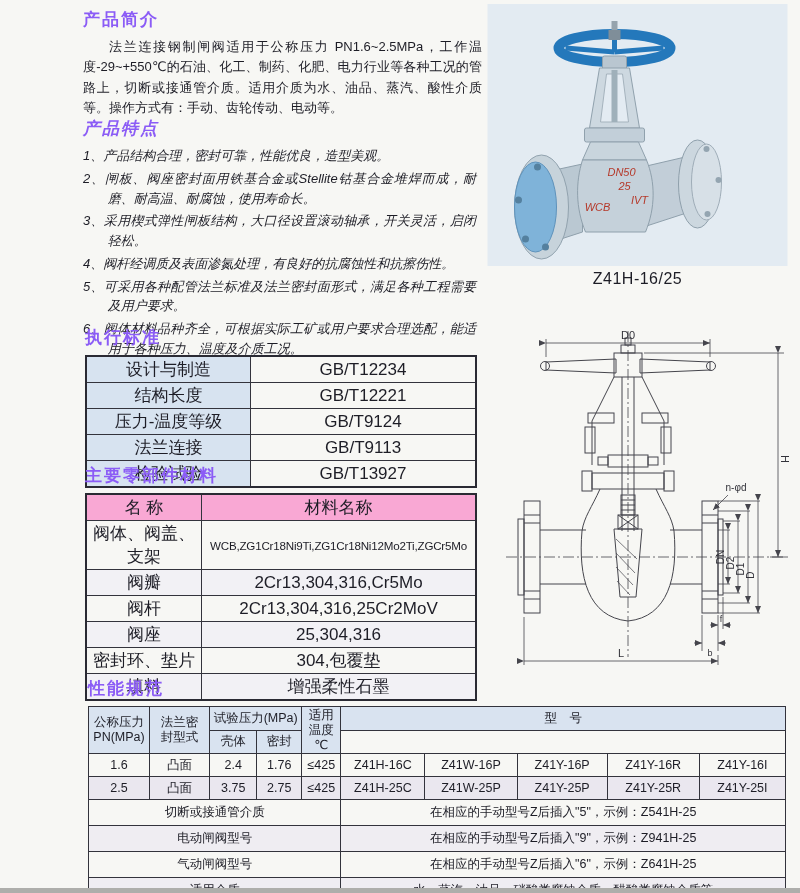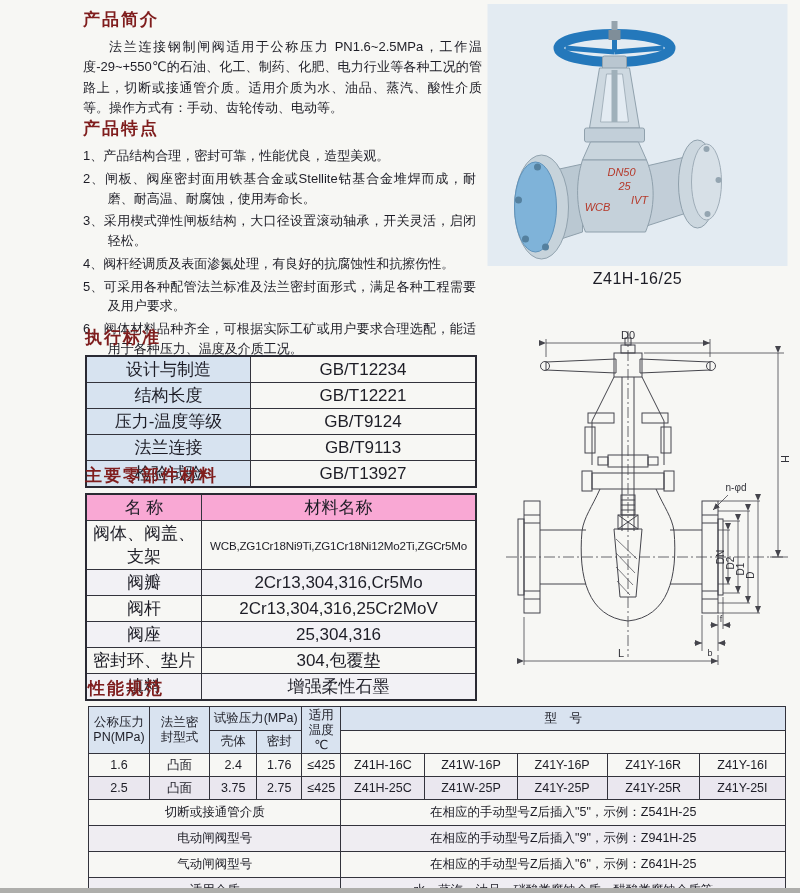--- a/index.html
+++ b/index.html
@@ -6,25 +6,25 @@
   body {
     width:800px; height:893px;
     background:#f7f7f4;
     font-family:"Liberation Sans","DejaVu Sans",sans-serif;
     color:#1d1d26;
     position:relative;
     overflow:hidden;
   }
   .sec-title {
     font-size:17px; font-weight:bold; letter-spacing:2px;
-    margin:0 0 6px 0; color:#7f1d1d;
+    margin:0 0 6px 0; color:#8b5cf6;
   }
   
   .sec-intro    { position:absolute; left:83px; top:8px;   width:399px; }
-  .sec-features { position:absolute; left:83px; top:117px; width:401px; }
+  .sec-features { position:absolute; left:83px; top:117px; width:401px;font-style:italic; }
   .sec-standards{ position:absolute; left:85px; top:326px; width:393px; }
   .sec-materials{ position:absolute; left:85px; top:464px; width:393px; }
   .sec-specs    { position:absolute; left:88px; top:677px; width:698px; }
 
   .intro-text {
     margin:2px 0 17px 0; font-size:13px; line-height:1.56;
     text-align:justify; text-indent:2em;
   }
   .features-list { margin:2px 0 0 0; padding:0; list-style:none; }
   .features-list li {

